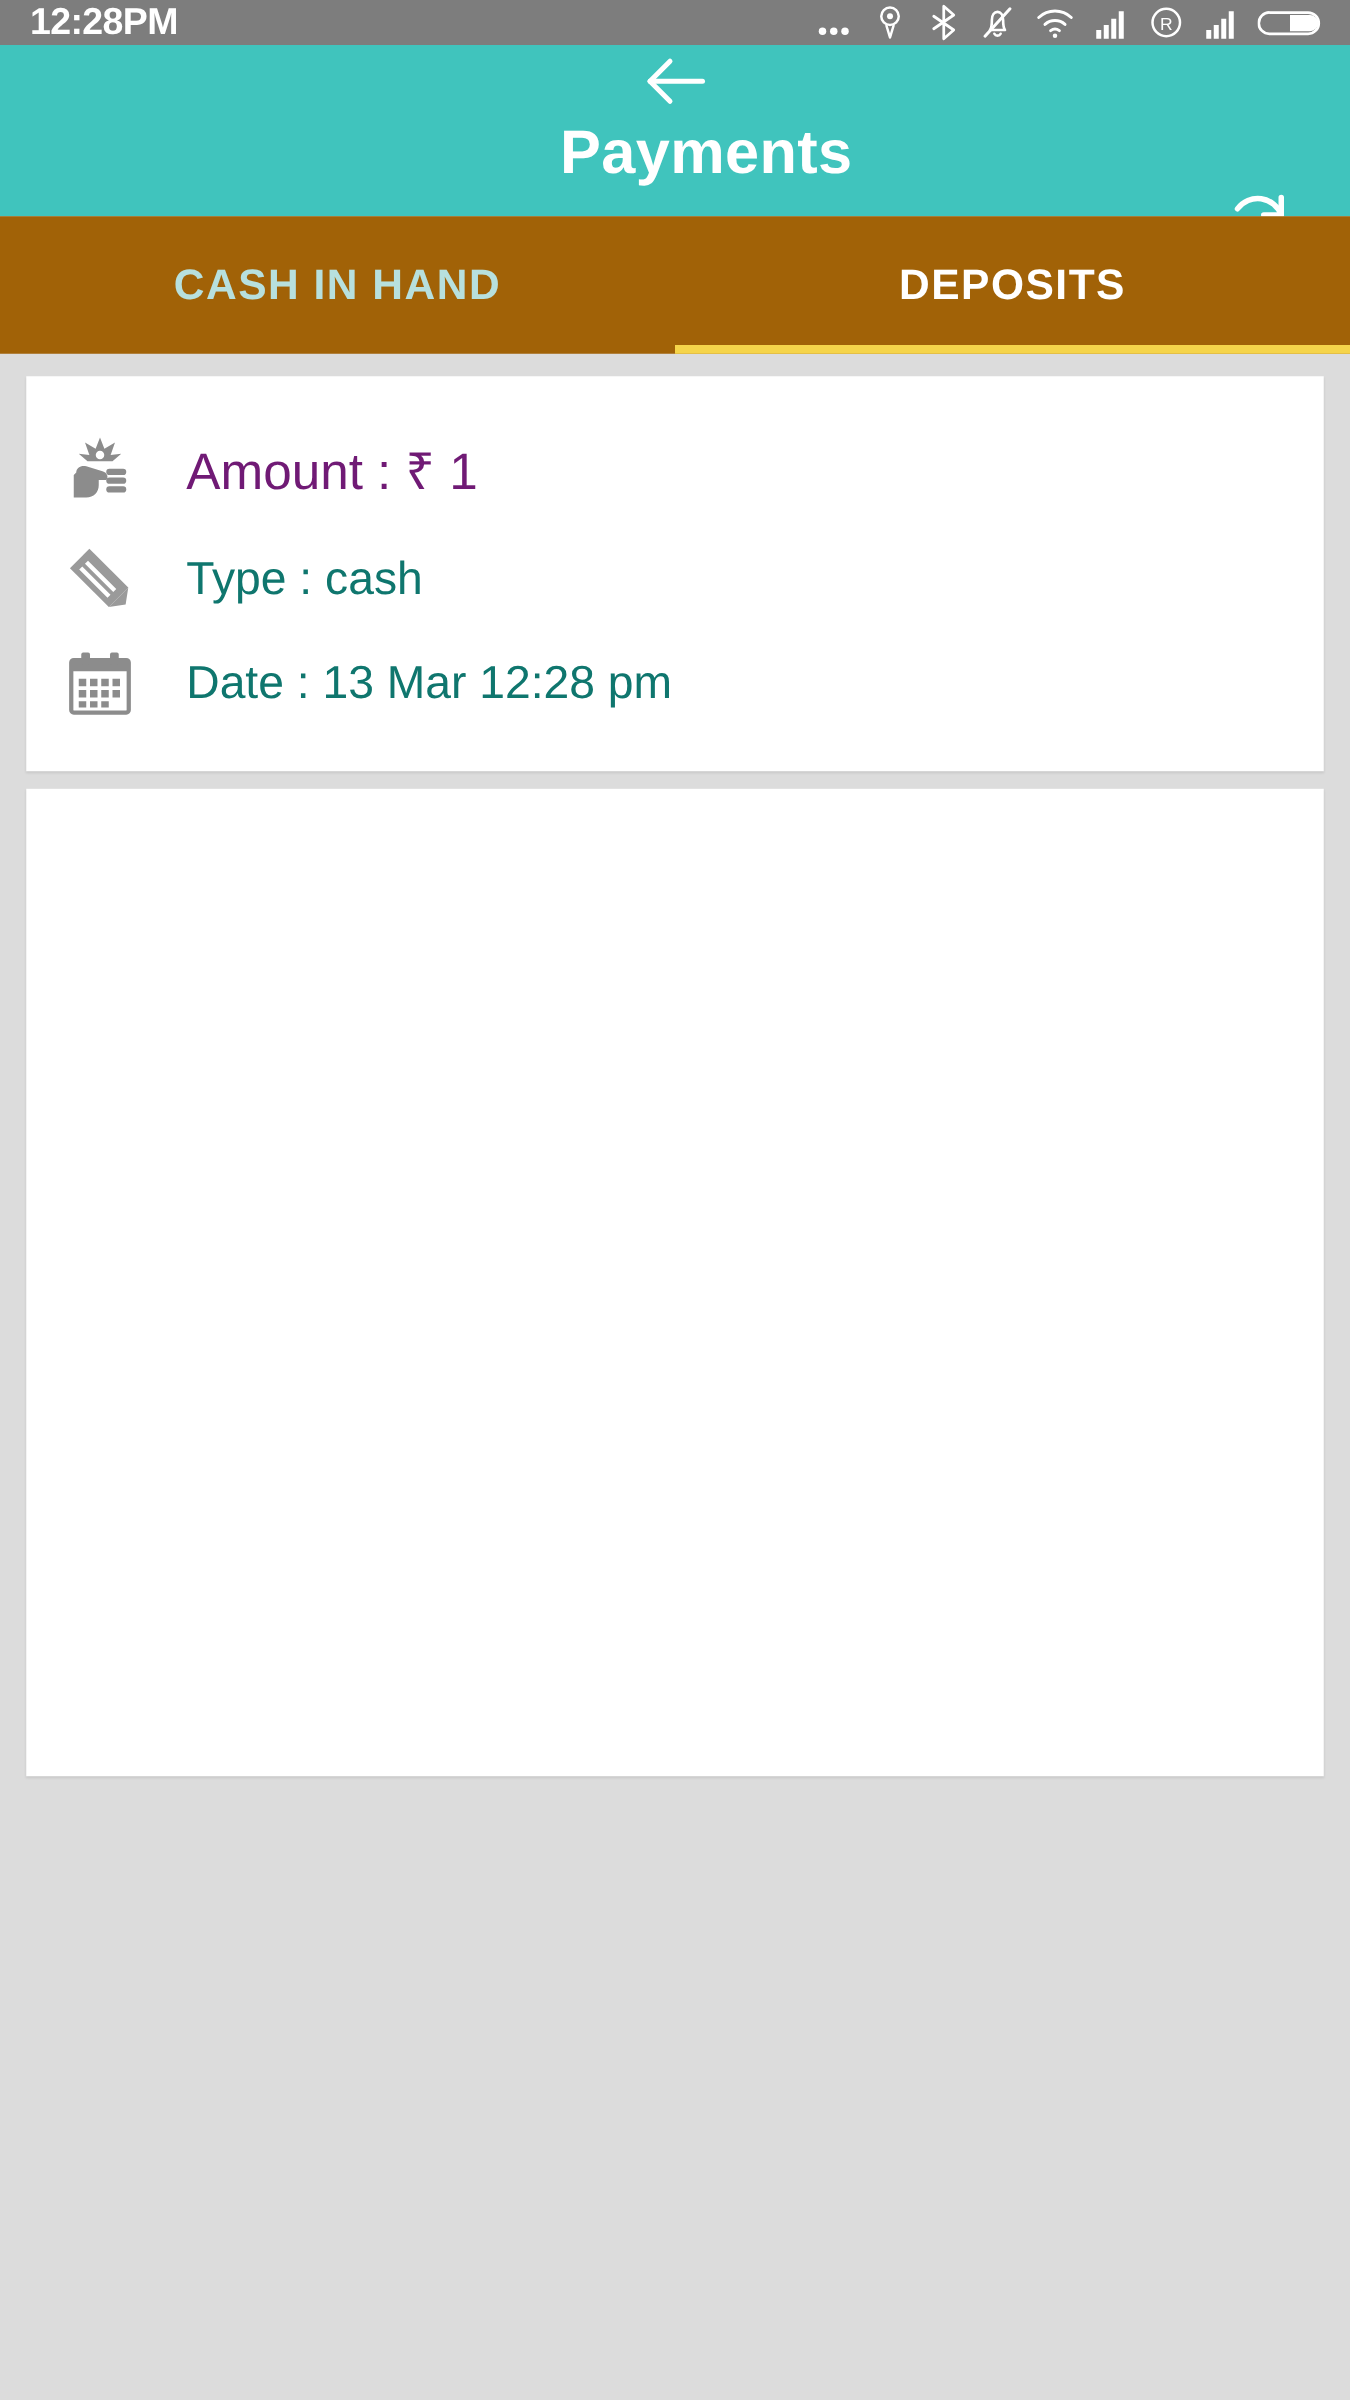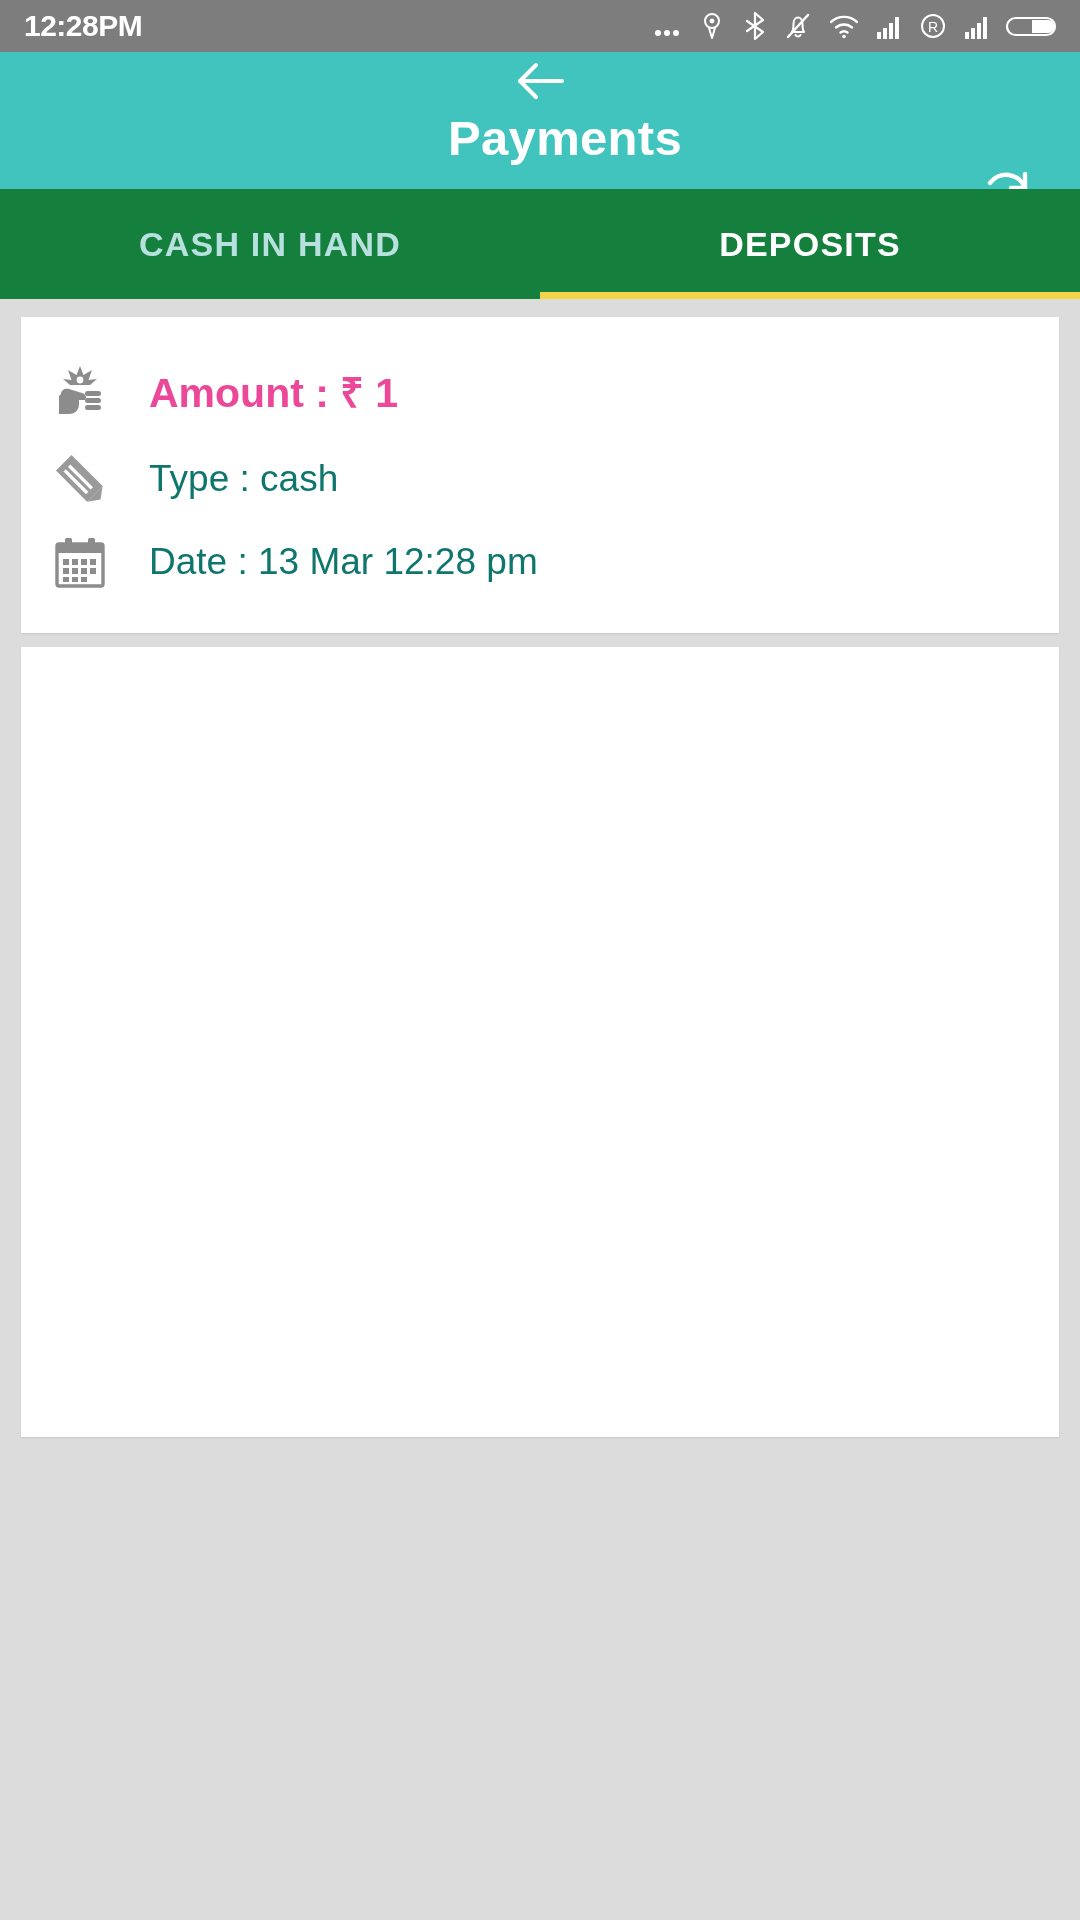--- a/index.html
+++ b/index.html
@@ -5,21 +5,21 @@
   * { margin:0; padding:0; box-sizing:border-box; }
   html, body {
     width:1080px; height:1920px;
     background:#dcdcdc;
     font-family:"Liberation Sans", sans-serif;
     overflow:hidden;
   }
 
   
   .statusbar{
-    height:52px; width:100%;
+    height:36px; width:100%;
     background:#7d7d7d;
     display:flex; align-items:center;
     padding:0 22px 0 24px;
     color:#ffffff;
   }
   .clock{ font-size:30px; font-weight:bold; letter-spacing:-0.5px; }
   .sb-icons{ margin-left:auto; display:flex; align-items:center; gap:15px; }
   .sb-icons svg{ display:block; }
 
   
@@ -33,21 +33,21 @@
   .back-icon{ width:58px; height:58px; flex:0 0 auto; }
   .app-title{
     color:#ffffff; font-size:49px; font-weight:bold;
     margin-left:48px; letter-spacing:0.3px;
   }
   .refresh-icon{ width:58px; height:58px; margin-left:auto; flex:0 0 auto; }
 
   
   .tabbar{
     height:110px; width:100%;
-    background:#15803d;
+    background:#a16207;
     display:flex; position:relative;
   }
   .tab{
     flex:1 1 50%;
     display:flex; align-items:center; justify-content:center;
     font-size:34px; font-weight:bold;
     letter-spacing:1.2px;
   }
   .tab.inactive{ color:#b7e0de; }
   .tab.active{ color:#ffffff; }
@@ -88,22 +88,22 @@
   }
   .row .ico svg{ display:block; }
   .row .txt{
     margin-left:38px;
     font-size:37px;
     color:#0f766e;
     white-space:nowrap;
   }
   .row.amount{ min-height:92px; }
   .row.amount .txt{
-    color:#ec4899;
-    font-weight:bold;
+    color:#701a75;
+    font-weight:normal;
     font-size:41px;
   }
 </style>
 </head>
 <body>
 
 <div class="statusbar">
   <span class="clock">12:28PM</span>
   <span class="sb-icons">
 

